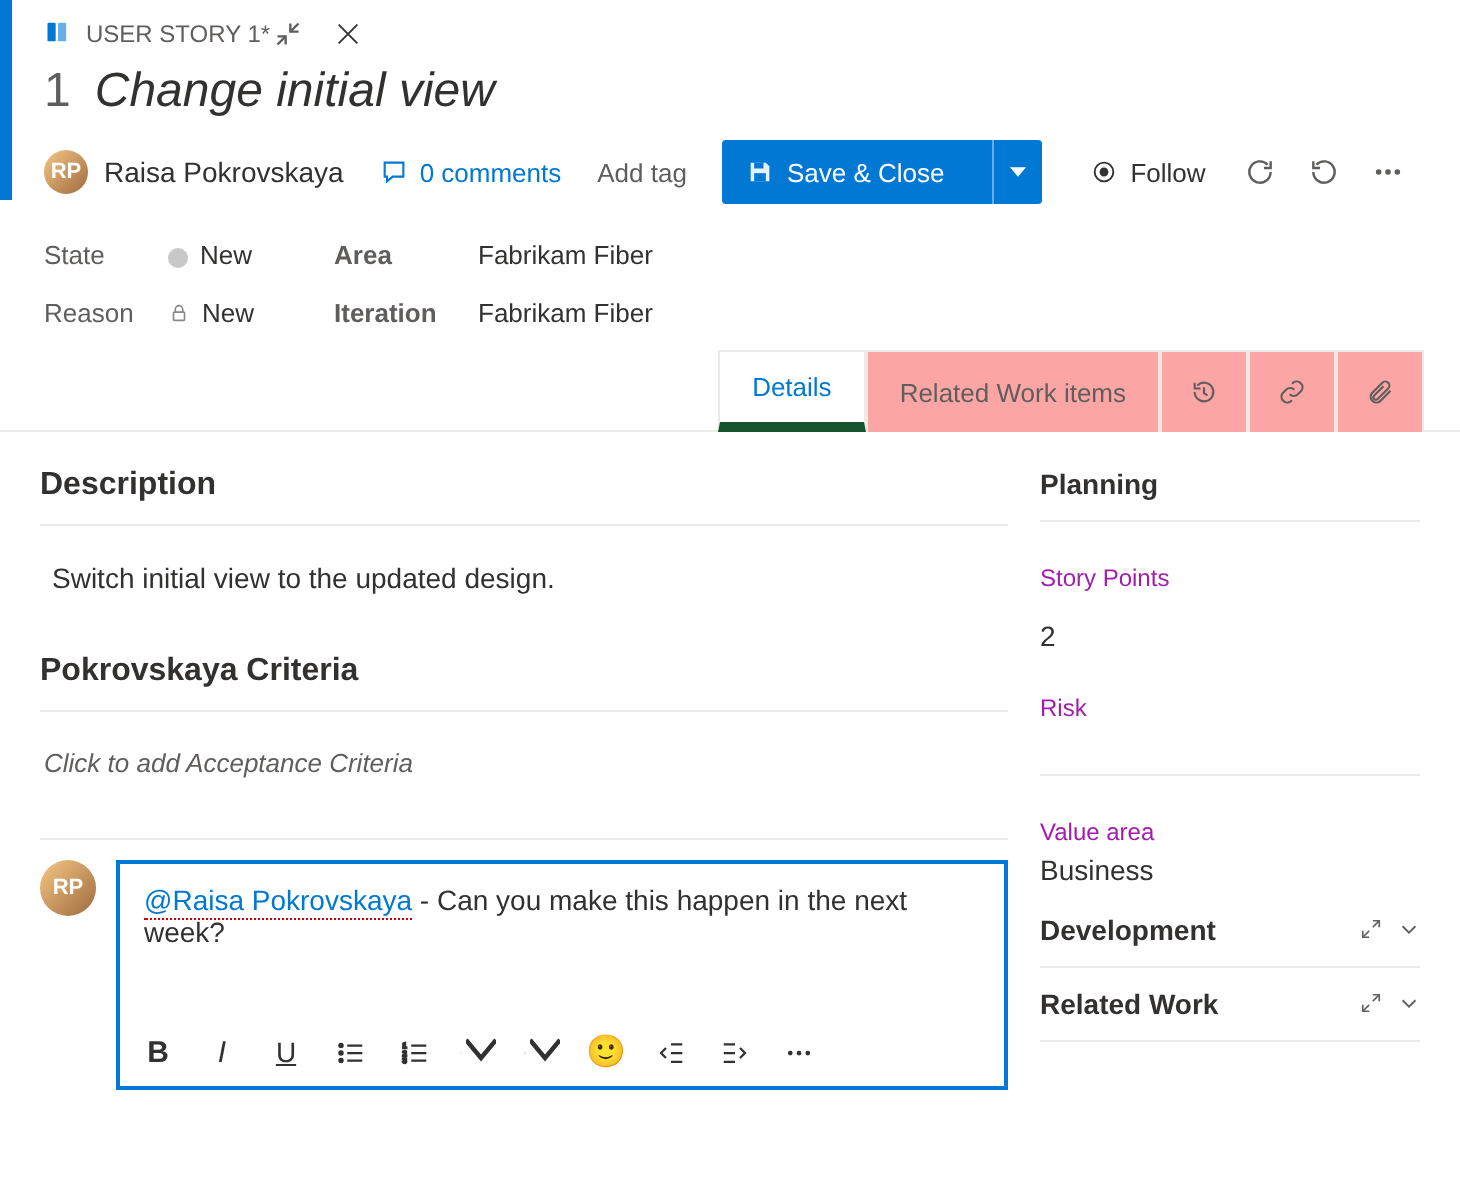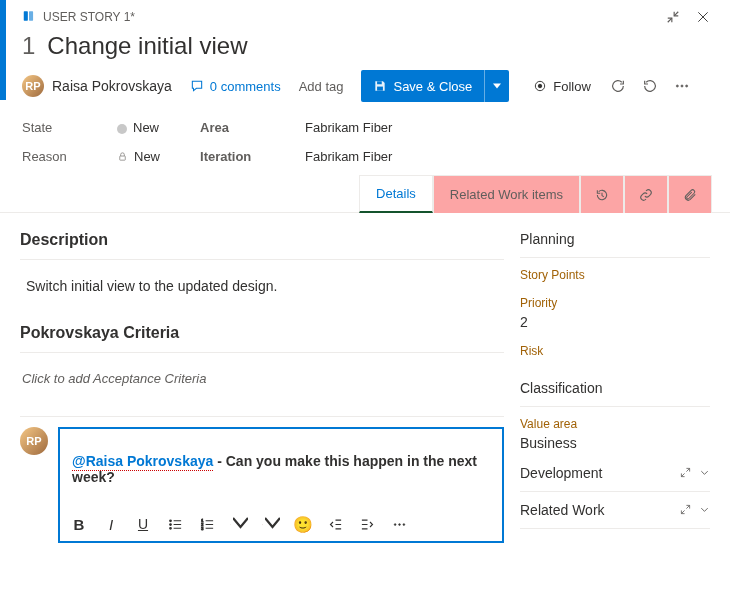--- a/index.html
+++ b/index.html
@@ -18,21 +18,20 @@
     left: 0; top: 0;
     width: 6px; height: 100px;
     background: #0078d4;
   }
   .header {
     padding: 8px 18px 0 22px;
   }
   .title-row {
     display: flex;
     align-items: center;
-    justify-content: space-between;
   }
   .title-left {
     display: flex;
     align-items: center;
     gap: 7px;
     color: #605e5c;
     font-size: 12px;
   }
   .book-icon svg { width: 14px; height: 14px; }
   .title-right {
@@ -50,21 +49,21 @@
   }
   .icon-btn svg { width: 14px; height: 14px; stroke: #605e5c; }
   .close-x svg { width: 14px; height:14px; stroke:#323130; stroke-width:1.6; }
   .workitem-title {
     display: flex;
     align-items: baseline;
     gap: 12px;
     margin-top: 6px;
   }
   .workitem-id { font-size: 24px; font-weight: 300; color:#605e5c; }
-  .workitem-name { font-size: 24px; font-weight: 400; }
+  .workitem-name { font-size: 24px; font-weight: 400; font-style: italic; }
   .meta-row {
     display: flex;
     align-items: center;
     gap: 18px;
     padding: 10px 0 12px 0;
   }
   .avatar {
     width: 22px; height: 22px; border-radius: 50%;
     background: linear-gradient(135deg,#f5c785 0%,#9e6a3e 100%);
     display:inline-flex; align-items:center; justify-content:center;
@@ -76,39 +75,40 @@
     display:flex; align-items:center; gap:6px;
     color:#0078d4; font-size:13px;
   }
   .comments-link svg { width:14px; height:14px; stroke:#0078d4; fill:none; }
   .add-tag { color:#605e5c; font-size:13px; }
   .save-btn {
     display:inline-flex; align-items:center;
     background:#0078d4; color:#fff;
     height:32px; border-radius:2px;
     overflow:hidden;
+    gap:12px;
   }
   .save-main { display:flex; align-items:center; gap:6px; padding:0 12px; }
   .save-caret { border-left:1px solid rgba(255,255,255,0.4); padding:0 8px; display:flex; align-items:center; height:100%; }
   .save-main svg { width:14px; height:14px; fill:#fff; }
   .save-caret svg { width:8px; height:8px; fill:#fff; }
   .follow { display:flex; align-items:center; gap:6px; margin-left:6px; color:#323130; }
   .follow svg { width:14px; height:14px; stroke:#323130; fill:none; }
   .tool-icons { display:flex; align-items:center; gap:14px; }
   .tool-icons svg { width:16px; height:16px; stroke:#605e5c; fill:none; }
   .fields-row {
     display:flex;
     padding: 6px 22px 10px 22px;
     gap: 40px;
     font-size: 13px;
   }
   .field-col { display:flex; flex-direction:column; gap:14px; }
   .field-col.labels { color:#605e5c; width: 50px; }
   .field-col.labels2 { color:#605e5c; width: 60px; font-weight: bold; }
-  .field-pair { display:flex; gap:45px; }
+  .field-pair { display:flex; gap:12px; }
   .state-dot {
     display:inline-block; width:10px; height:10px; border-radius:50%;
     background:#c8c8c8; margin-right:6px; vertical-align:middle;
   }
   .lock-ico { display:inline-block; margin-right:6px; vertical-align:middle; }
   .lock-ico svg { width:11px; height:11px; stroke:#8a8886; fill:none; }
   .tabs-row {
     display:flex; justify-content:flex-end;
     border-bottom:1px solid #edebe9;
     padding: 0 18px;
@@ -120,53 +120,53 @@
     color:#605e5c;
     border:1px solid #edebe9;
     border-bottom:none;
     margin-bottom:-1px;
     background:#fca5a5;
     display:flex; align-items:center; gap:4px;
   }
   .tab.active {
     background:#fff;
     color:#0078d4;
-    border-bottom:2px solid #14532d;
+    border-bottom:5px solid #14532d;
     font-weight:500;
     text-align:right;
   }
   .tab.icon-only { padding:10px 14px; }
   .tab svg { width:14px; height:14px; stroke:#605e5c; fill:none; }
   .body-area {
     display:flex;
     padding: 18px 20px 0 20px;
     gap: 16px;
   }
   .main-col { flex:1; min-width:0; }
   .side-col { width:190px; flex-shrink:0; }
   .section-title { font-size:16px; font-weight:600; margin-bottom:10px; display:flex; align-items:center; justify-content:space-between; }
   .section-title .controls { display:flex; gap:8px; color:#605e5c; }
   .section-title .controls svg { width:12px; height:12px; stroke:#605e5c; fill:none; }
   .divider { border-bottom:1px solid #edebe9; margin:6px 0 18px 0; }
   .desc-text { font-size:14px; margin:2px 0 30px 6px; }
   .placeholder-italic { font-style:italic; color:#605e5c; margin-left:2px; }
-  .side-label { font-size:12px; color:#a16207; margin-top:10px; }
+  .side-label { font-size:12px; color:#a21caf; margin-top:21px; }
   .side-value { font-size:14px; margin:4px 0 14px 0; }
-  .side-section-title { font-size:14px; font-weight:400; margin-top:0; margin-bottom:10px; display:flex; justify-content:space-between; align-items:center;}
+  .side-section-title { font-size:14px; font-weight:700; margin-top:0; margin-bottom:10px; display:flex; justify-content:space-between; align-items:center;}
   .side-section-title .controls { display:flex; gap:8px; }
   .side-section-title .controls svg { width:11px; height:11px; stroke:#605e5c; fill:none; }
   .side-divider { border-bottom:1px solid #edebe9; margin:4px 0 10px 0; }
   .discussion-area { display:flex; gap:10px; margin-top:8px; }
   .comment-box {
     flex:1;
     border:2px solid #0078d4;
     min-height:115px;
     display:flex; flex-direction:column;
   }
-  .comment-text { flex:1; padding:24px 12px; font-size:14px;font-weight:bold; }
+  .comment-text { flex:1; padding:10px 12px; font-size:14px; }
   .mention { color:#0078d4; border-bottom:1px dotted #c00; padding-bottom:1px; }
   .rte-toolbar {
     display:flex; align-items:center; gap:14px;
     padding:6px 10px 8px 10px;
   }
   .rte-btn { display:flex; align-items:center; justify-content:center; width:18px; height:18px; }
   .rte-btn.bold { font-weight:700; font-size:15px; }
   .rte-btn.italic { font-style:italic; font-size:15px; }
   .rte-btn svg { width:15px; height:15px; stroke:#323130; fill:none; }
   .rte-btn.underline { text-decoration:underline; font-size:14px; }
@@ -406,29 +406,25 @@
     </div>
   </div>
 
   <div class="side-col">
     <div class="side-section-title">
         <span>Planning</span>
       </div>
     <div class="side-divider"></div>
     <div class="side-label">Story Points</div>
     <div class="side-value"></div>
-    <div class="side-label">Priority</div>
     <div class="side-value">2</div>
     <div class="side-label">Risk</div>
     <div class="side-value"></div>
 
     <div style="height:8px"></div>
-    <div class="side-section-title">
-        <span>Classification</span>
-      </div>
     <div class="side-divider"></div>
     <div class="side-label">Value area</div>
     <div class="side-value">Business</div>
 
     <div class="side-section-title">
       <span>Development</span>
       <span class="controls">
         <span><svg viewBox="0 0 24 24" stroke-width="1.8">
               <path d="M3 21 L10 14"></path>
               <path d="M3 14v7h7"></path>

